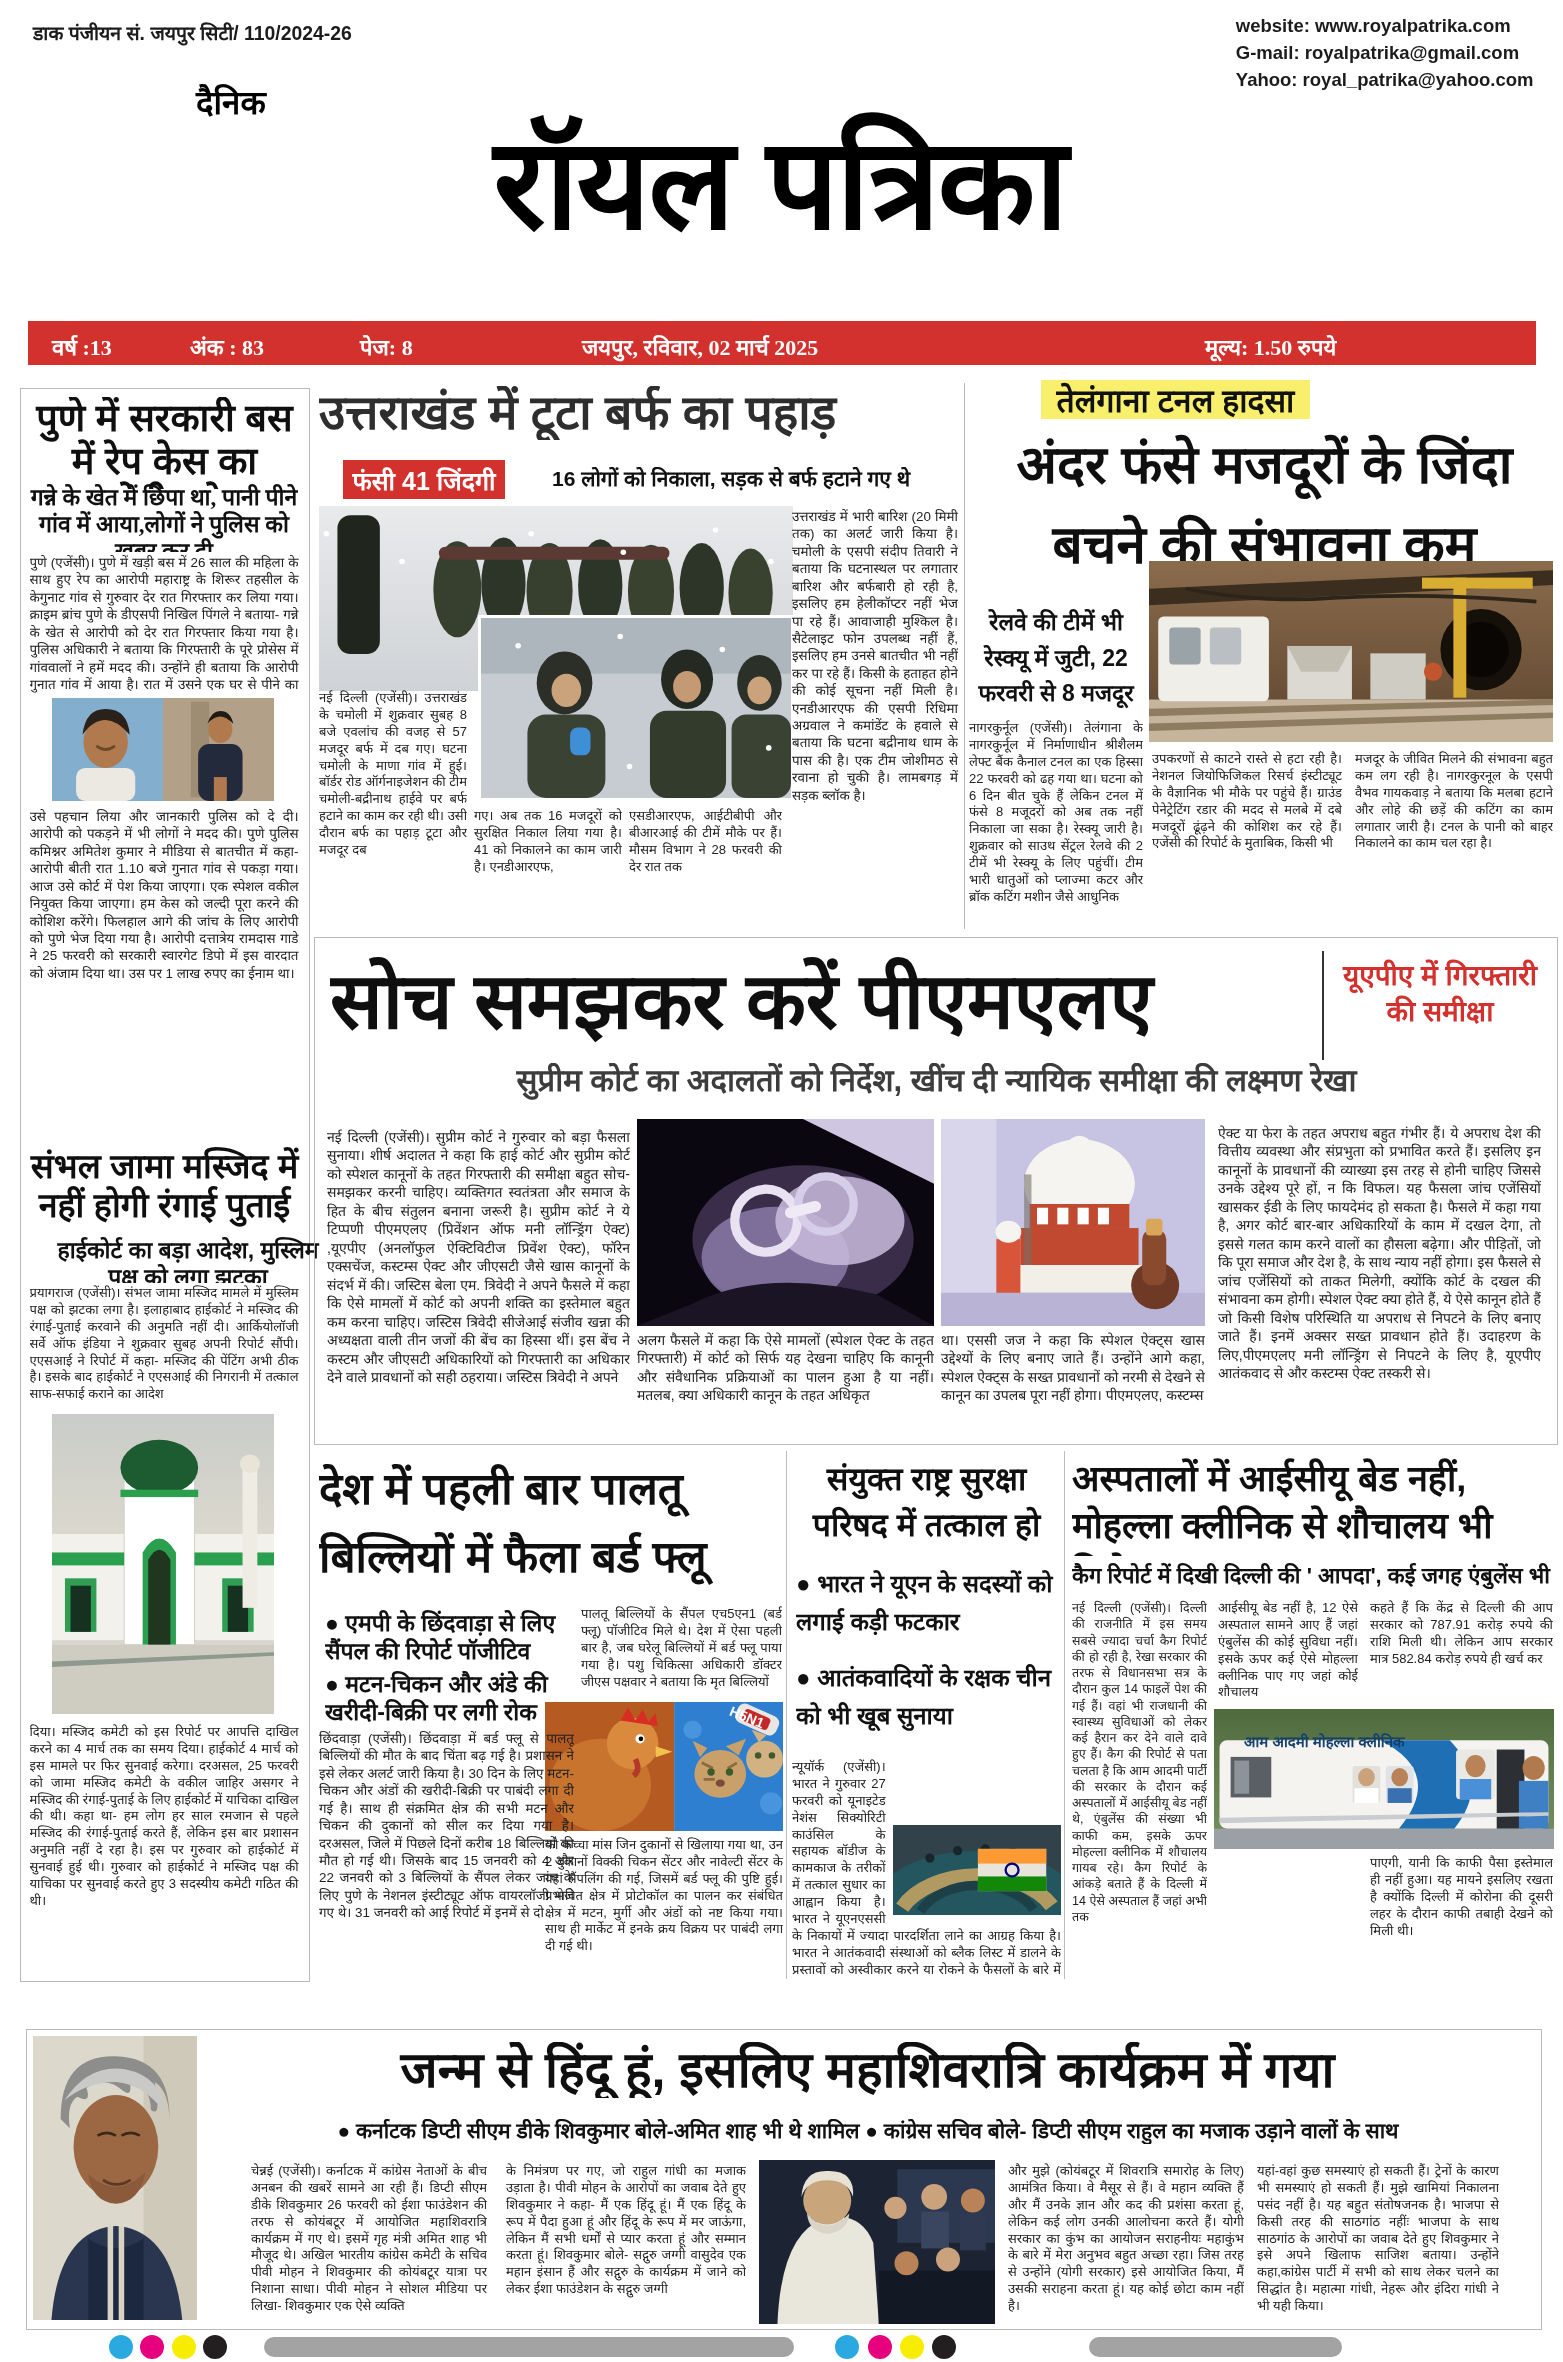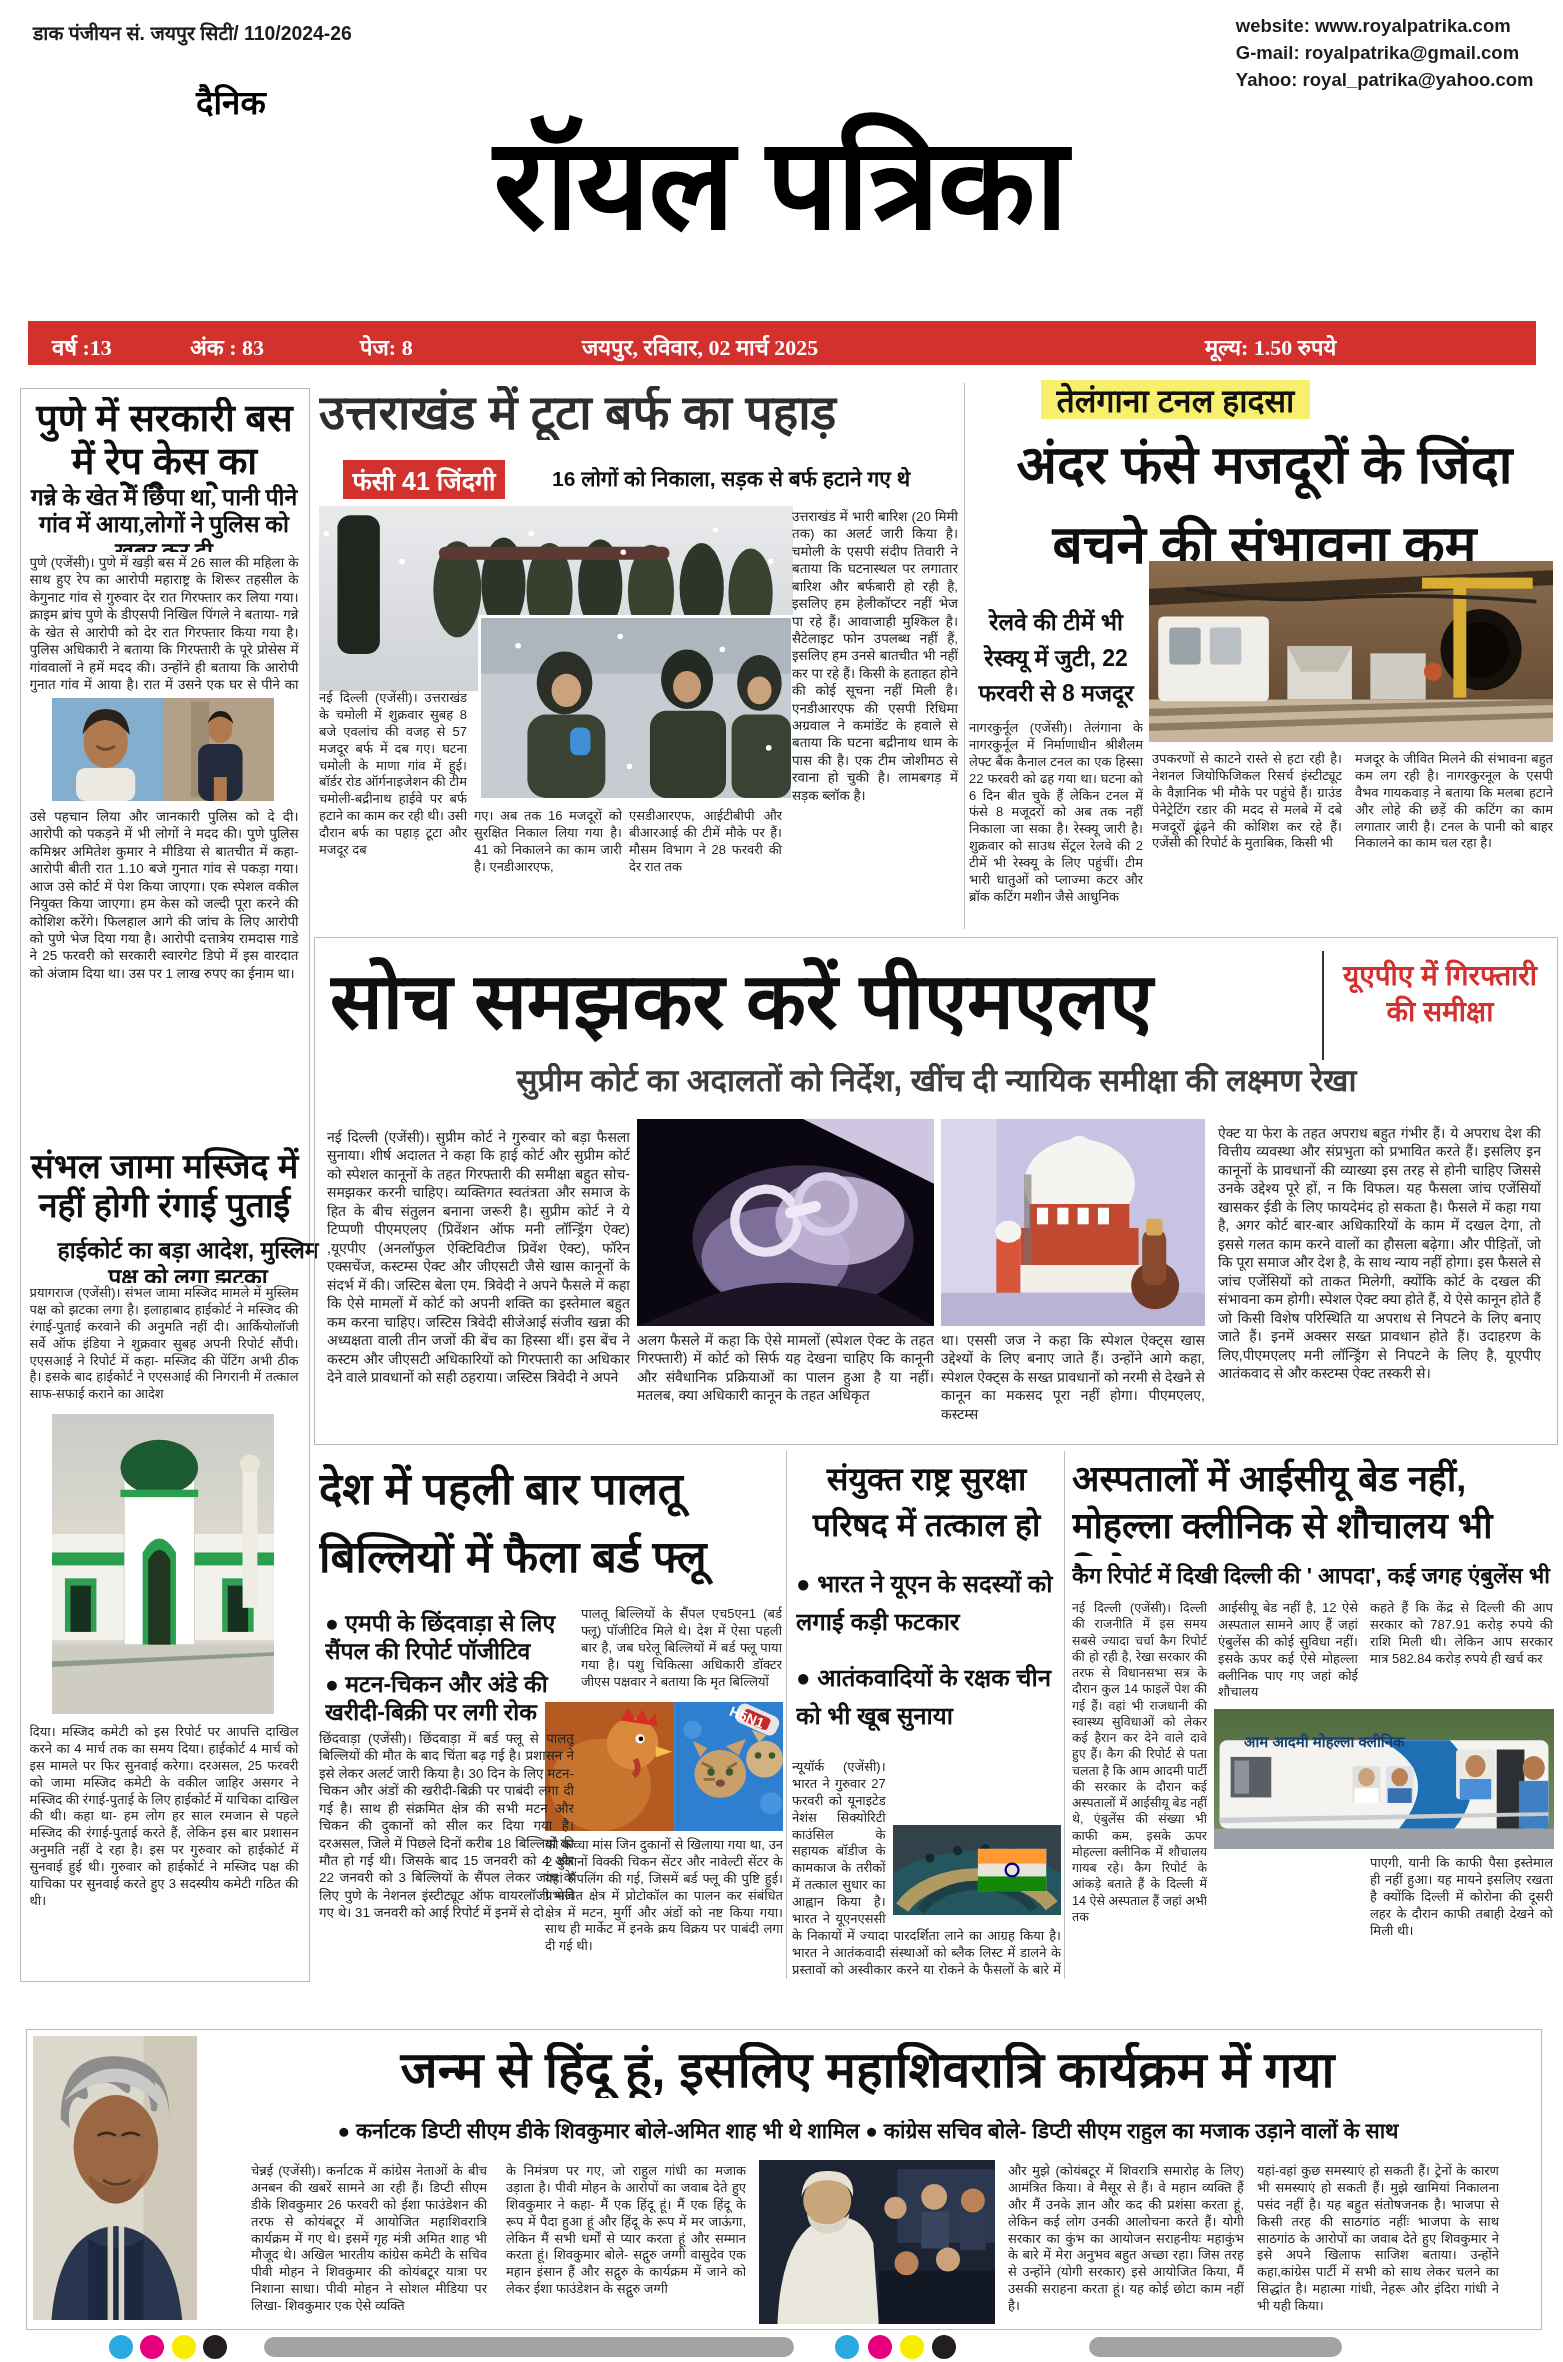--- a/index.html
+++ b/index.html
@@ -244,21 +244,21 @@
       <rect x="76" y="158" width="148" height="30" fill="#f1efe8"></rect>
       <rect x="60" y="130" width="26" height="60" fill="#d8553a"></rect>
       <ellipse cx="73" cy="122" rx="14" ry="12" fill="#f6f4f0"></ellipse>
       <rect x="0" y="188" width="286" height="36" fill="#b9b4d6"></rect>
       <circle cx="232" cy="180" r="26" fill="#6e3a26"></circle>
       <rect x="218" y="120" width="26" height="60" rx="10" fill="#8a4a2e"></rect>
       <rect x="222" y="108" width="18" height="18" rx="4" fill="#d9a75c"></rect>
       <rect x="90" y="60" width="8" height="98" fill="#77706a" opacity="0.6"></rect>
     </svg>
   </div>
-  <div class="abs body-lg" style="left:941px;top:1331px;width:264px;height:103px;">था। एससी जज ने कहा कि स्पेशल ऐक्ट्स खास उद्देश्यों के लिए बनाए जाते हैं। उन्होंने आगे कहा, स्पेशल ऐक्ट्स के सख्त प्रावधानों को नरमी से देखने से कानून का मकसद पूरा नहीं होगा। पीएमएलए, कस्टम्स</div>
+  <div class="abs body-lg" style="left:941px;top:1331px;width:264px;height:103px;">था। एससी जज ने कहा कि स्पेशल ऐक्ट्स खास उद्देश्यों के लिए बनाए जाते हैं। उन्होंने आगे कहा, स्पेशल ऐक्ट्स के सख्त प्रावधानों को नरमी से देखने से कानून का उपलब पूरा नहीं होगा। पीएमएलए, कस्टम्स</div>
 
   <div class="abs body-lg" style="left:1218px;top:1124px;width:323px;height:310px;">ऐक्ट या फेरा के तहत अपराध बहुत गंभीर हैं। ये अपराध देश की वित्तीय व्यवस्था और संप्रभुता को प्रभावित करते हैं। इसलिए इन कानूनों के प्रावधानों की व्याख्या इस तरह से होनी चाहिए जिससे उनके उद्देश्य पूरे हों, न कि विफल। यह फैसला जांच एजेंसियों खासकर ईडी के लिए फायदेमंद हो सकता है। फैसले में कहा गया है, अगर कोर्ट बार-बार अधिकारियों के काम में दखल देगा, तो इससे गलत काम करने वालों का हौसला बढ़ेगा। और पीड़ितों, जो कि पूरा समाज और देश है, के साथ न्याय नहीं होगा। इस फैसले से जांच एजेंसियों को ताकत मिलेगी, क्योंकि कोर्ट के दखल की संभावना कम होगी। स्पेशल ऐक्ट क्या होते हैं, ये ऐसे कानून होते हैं जो किसी विशेष परिस्थिति या अपराध से निपटने के लिए बनाए जाते हैं। इनमें अक्सर सख्त प्रावधान होते हैं। उदाहरण के लिए,पीएमएलए मनी लॉन्ड्रिंग से निपटने के लिए है, यूएपीए आतंकवाद से और कस्टम्स ऐक्ट तस्करी से।</div>
 
   <div class="abs vline" style="left:786px;top:1451px;height:528px;"></div>
   <div class="abs vline" style="left:1064px;top:1451px;height:528px;"></div>
 
   <div class="abs hl" style="left:319px;top:1455px;width:461px;font-size:44px;font-weight:900;height:144px;overflow:hidden;line-height:1.55;">देश में पहली बार पालतू बिल्लियों में फैला बर्ड फ्लू</div>
   <div class="abs sub" style="left:325px;top:1610px;width:247px;font-size:23px;height:57px;overflow:hidden;line-height:1.2;">● एमपी के छिंदवाड़ा से लिए सैंपल की रिपोर्ट पॉजीटिव</div>
   <div class="abs sub" style="left:325px;top:1671px;width:247px;font-size:23px;height:57px;overflow:hidden;line-height:1.2;">● मटन-चिकन और अंडे की खरीदी-बिक्री पर लगी रोक</div>
   <div class="abs body-txt" style="left:581px;top:1606px;width:201px;height:92px;">पालतू बिल्लियों के सैंपल एच5एन1 (बर्ड फ्लू) पॉजीटिव मिले थे। देश में ऐसा पहली बार है, जब घरेलू बिल्लियों में बर्ड फ्लू पाया गया है। पशु चिकित्सा अधिकारी डॉक्टर जीएस पक्षवार ने बताया कि मृत बिल्लियों</div>

